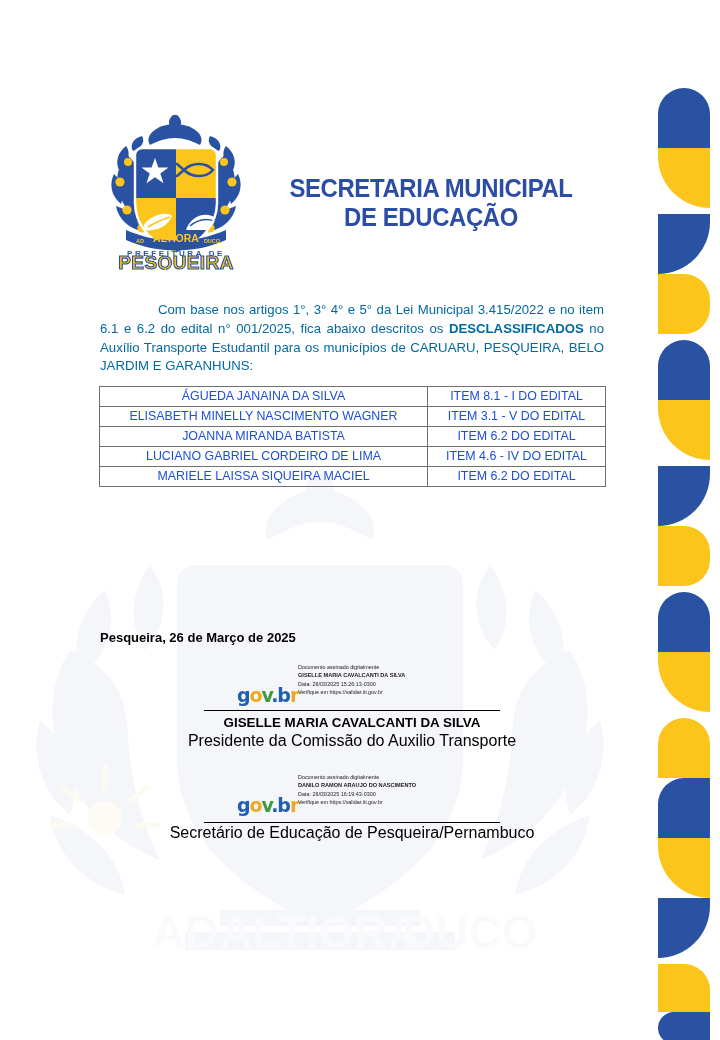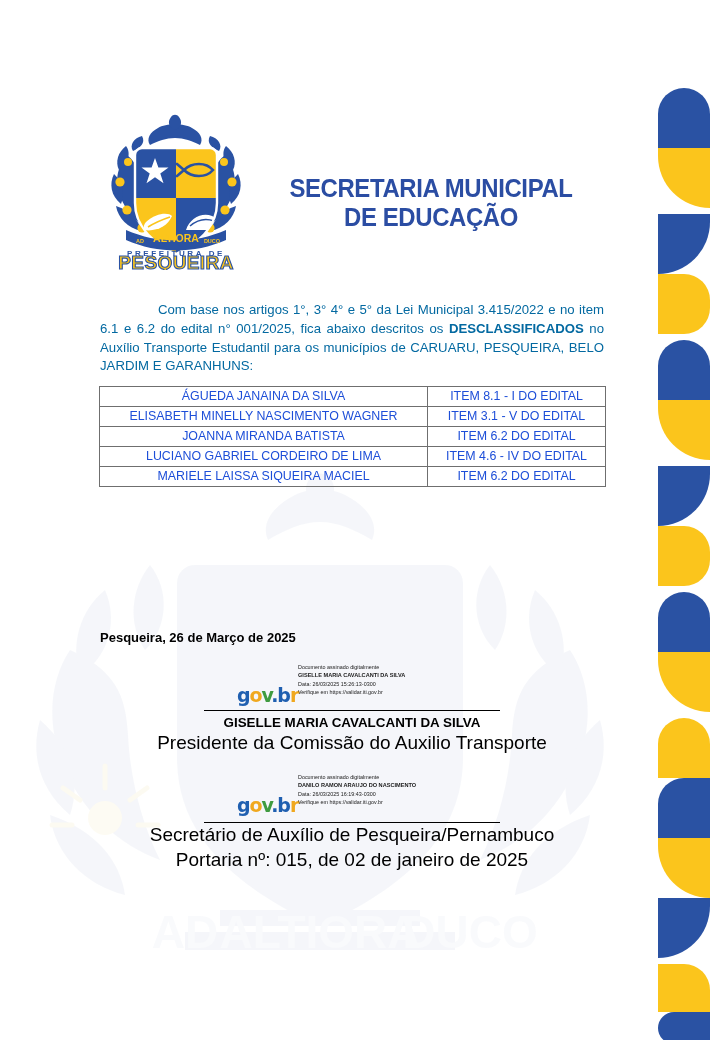--- a/index.html
+++ b/index.html
@@ -178,21 +178,21 @@
   }
   .sig-name {
     text-align: center;
     font-size: 13.4px;
     font-weight: bold;
     line-height: 1.3;
     margin-top: 3px;
   }
   .sig-role {
     text-align: center;
-    font-size: 19px;
+    font-size: 16px;
     line-height: 1.3;
   }
 
   #sig2 .sig-rule { margin-top: 4px; }
 </style>
 </head>
 <body>
 
 <div id="page">
 
@@ -393,17 +393,16 @@
     <div class="stamp">
       <div class="govbr"><span class="g">g</span><span class="o">o</span><span class="v">v</span><span class="dot">.</span><span class="b">b</span><span class="r">r</span></div>
       <div class="lines">
         <div class="hdr">Documento assinado digitalmente</div>
         <div class="who">DANILO RAMON ARAUJO DO NASCIMENTO</div>
         <div>Data: 26/03/2025 16:19:43-0300</div>
         <div>Verifique em https://validar.iti.gov.br</div>
       </div>
     </div>
     <div class="sig-rule"></div>
-    <div class="sig-role">Secretário de Auxílio de Pesqueira/Pernambuco</div>
-    <div class="sig-role">Portaria nº: 015, de 02 de janeiro de 2025</div>
+    <div class="sig-role">Secretário de Educação de Pesqueira/Pernambuco</div>
   </div>
 
 </div>
 
 </body></html>

